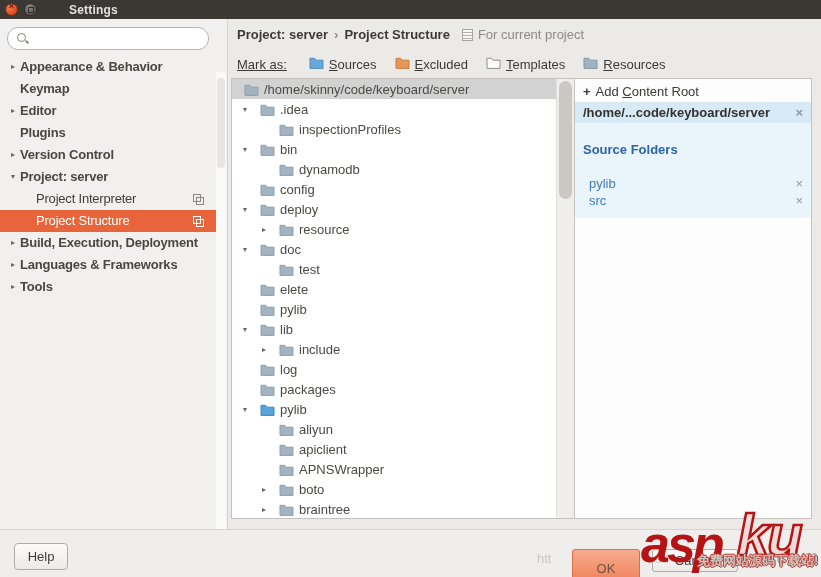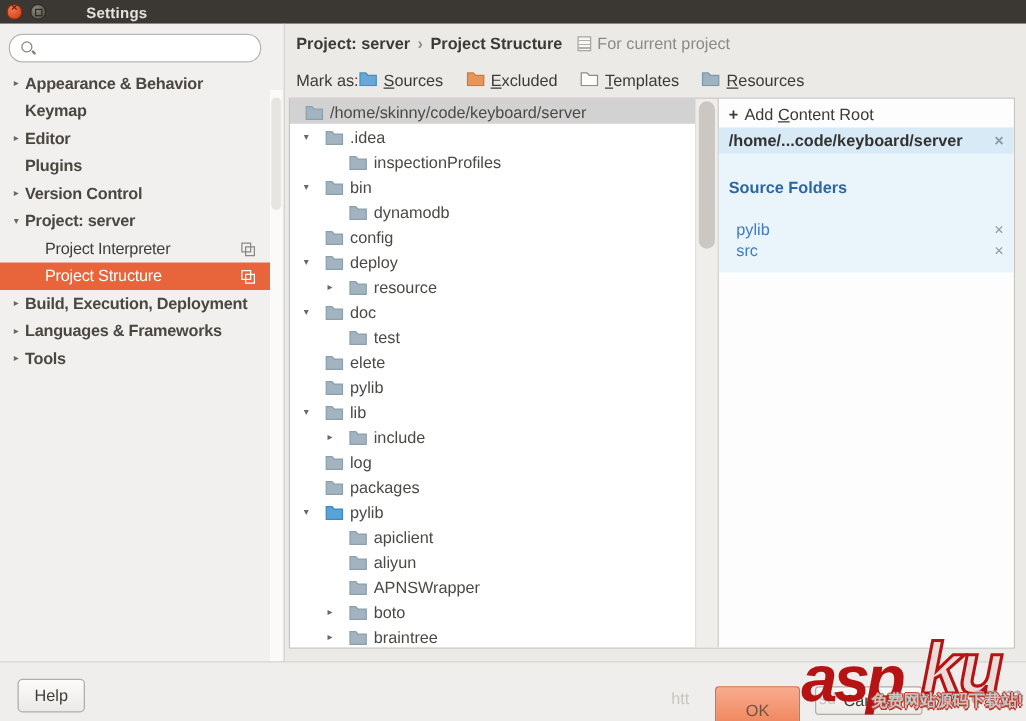--- a/index.html
+++ b/index.html
@@ -37,21 +37,21 @@
   .side-scroll .thumb{position:absolute;left:1px;right:1px;top:6px;height:90px;background:#e7e5e1;border-radius:5px;}
 
   
   .content{flex:1;display:flex;flex-direction:column;background:#eceae7;padding:0 9px 11px 3px;min-width:0;}
   .crumbs{height:31px;display:flex;align-items:center;padding-left:6px;font-size:13px;}
   .crumb{font-weight:bold;color:#3c3a36;}
   .crumb-sep{color:#8f8d89;margin:0 6px;font-weight:bold;}
   .scope-note{display:flex;align-items:center;margin-left:12px;color:#8c8a86;font-size:13px;}
   .note-ico{width:9px;height:10px;border:1px solid #a8a6a2;display:inline-block;margin-right:5px;background:repeating-linear-gradient(to bottom,#f8f7f5 0 2px,#b2b0ac 2px 3px);}
   .markas{height:28px;display:flex;align-items:center;padding-left:6px;font-size:13px;color:#3c3a36;}
-  .markas-label{margin-right:0;}
+  .markas-label{margin-right:22px;text-decoration:underline;}
   .markas-opt{display:flex;align-items:center;margin-right:18px;cursor:default;text-align:right;}
   .markas-opt svg{margin-right:5px;}
   .mnemo{text-decoration:underline;}
 
   .box{flex:1;min-height:0;border:1px solid #c6c3bf;background:#ffffff;display:flex;overflow:hidden;}
   .treewrap{flex:1;position:relative;overflow:hidden;min-width:0;}
   .tree-row{height:20px;display:flex;align-items:center;font-size:13px;color:#4b4945;white-space:nowrap;cursor:default;}
   .tree-row.selected{background:#d2d2d2;}
   .tree-arr{width:17px;flex:none;text-align:left;padding-left:2px;font-family:"DejaVu Sans",sans-serif;font-size:8px;color:#6b6863;}
   .tree-row svg{flex:none;margin-right:5px;}
@@ -351,30 +351,30 @@
                 </span>
                 <span>pylib</span>
               </div>
               <div class="tree-row" style="padding-left: 28px;">
                 <span class="tree-arr"></span>
                 <span style="display: inline-flex;">
                   <svg width="15" height="13" viewBox="0 0 15 13">
                     <path d="M1 2.3 h4.6 l1.7 1.9 H14 v8.2 H1 z" fill="#a3b3bf" stroke="#8ba0ae" stroke-width="1"></path>
                   </svg>
                 </span>
+                <span>aliyun</span>
+              </div>
+              <div class="tree-row" style="padding-left: 28px;">
+                <span class="tree-arr"></span>
+                <span style="display: inline-flex;">
+                  <svg width="15" height="13" viewBox="0 0 15 13">
+                    <path d="M1 2.3 h4.6 l1.7 1.9 H14 v8.2 H1 z" fill="#a3b3bf" stroke="#8ba0ae" stroke-width="1"></path>
+                  </svg>
+                </span>
                 <span>apiclient</span>
-              </div>
-              <div class="tree-row" style="padding-left: 28px;">
-                <span class="tree-arr"></span>
-                <span style="display: inline-flex;">
-                  <svg width="15" height="13" viewBox="0 0 15 13">
-                    <path d="M1 2.3 h4.6 l1.7 1.9 H14 v8.2 H1 z" fill="#a3b3bf" stroke="#8ba0ae" stroke-width="1"></path>
-                  </svg>
-                </span>
-                <span>aliyun</span>
               </div>
               <div class="tree-row" style="padding-left: 28px;">
                 <span class="tree-arr"></span>
                 <span style="display: inline-flex;">
                   <svg width="15" height="13" viewBox="0 0 15 13">
                     <path d="M1 2.3 h4.6 l1.7 1.9 H14 v8.2 H1 z" fill="#a3b3bf" stroke="#8ba0ae" stroke-width="1"></path>
                   </svg>
                 </span>
                 <span>APNSWrapper</span>
               </div>

